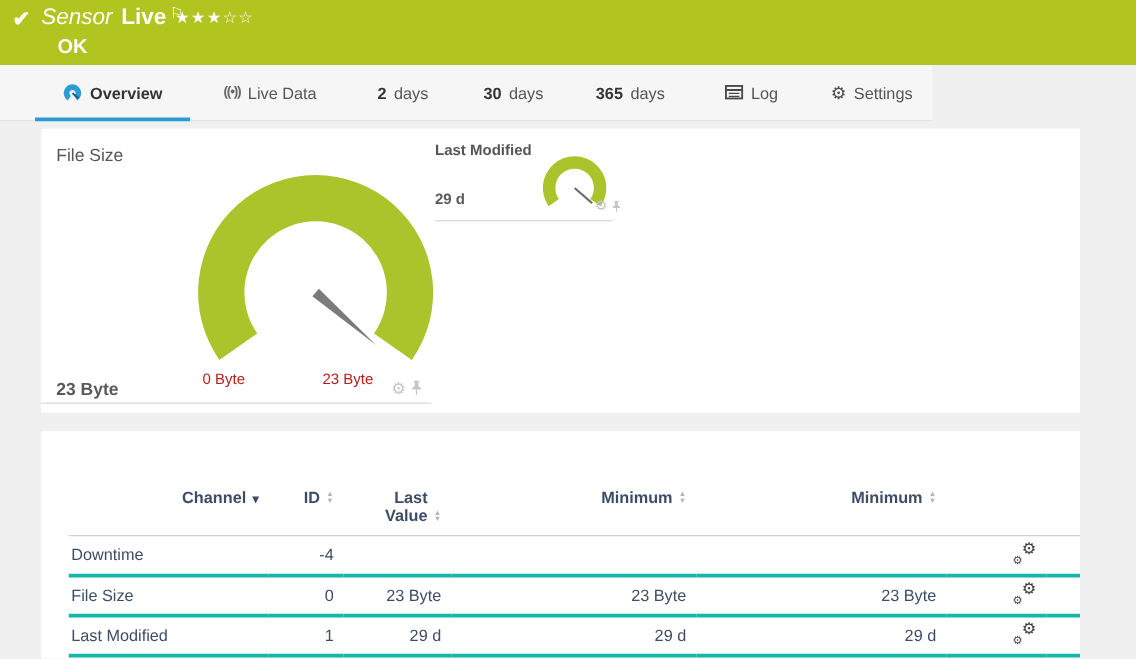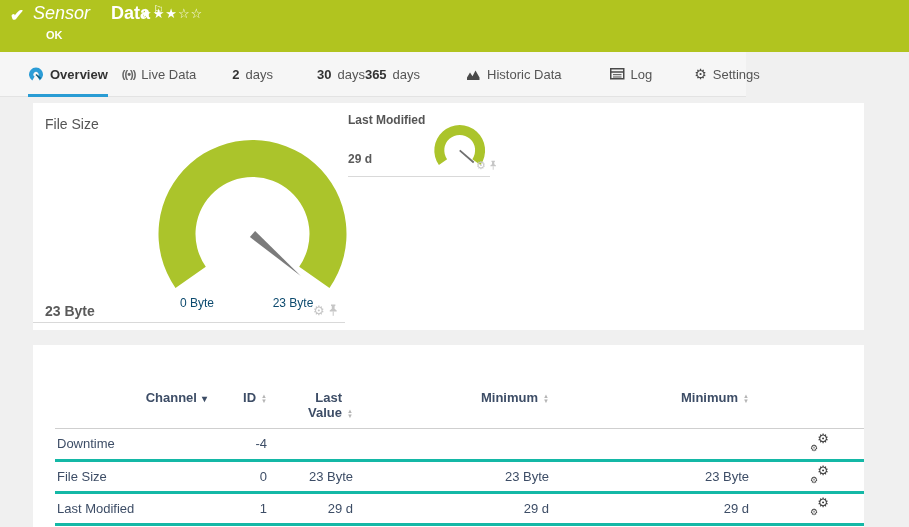--- a/index.html
+++ b/index.html
@@ -6,60 +6,60 @@
   body{
     width:909px;height:527px;overflow:hidden;position:relative;
     background:#f0f0f0;
     font-family:"Liberation Sans",sans-serif;
     -webkit-font-smoothing:antialiased;
   }
   
   .topbar{position:absolute;top:0;left:0;width:909px;height:52px;background:#b1c41f;color:#fff}
   .check{position:absolute;left:10px;top:5px;font-size:17px;font-weight:bold}
   .title-line{position:absolute;left:33px;top:3px;font-size:18px;white-space:nowrap}
-  .t-prefix{font-style:italic;margin-right:21px}
+  .t-prefix{font-style:italic;margin-right:7px}
   .t-name{font-weight:bold}
   .flag{font-size:12px;vertical-align:top;margin-left:3px;cursor:pointer}
   .stars{position:absolute;left:140px;top:6px;font-size:13px;letter-spacing:1px;cursor:pointer}
   .stars .dim{opacity:.95}
-  .status-ok{position:absolute;left:46px;top:29px;font-size:11px;font-weight:bold}
+  .status-ok{position:absolute;left:46px;top:29px;font-size:16px;font-weight:bold}
   
   .tabbar{position:absolute;top:52px;left:0;width:746px;height:45px;background:#f6f6f6;
     border-bottom:1px solid #e3e3e3;display:flex;align-items:stretch;padding-left:28px;box-sizing:border-box}
   .tab{display:flex;align-items:center;justify-content:center;gap:6px;font-size:13px;color:#555;
     position:relative;cursor:pointer;white-space:nowrap}
   .tab .tnum{font-weight:bold;color:#333}
   .tab.active .tlabel{font-weight:bold;color:#333}
   .tab.active::after{content:"";position:absolute;left:0;right:0;bottom:-1px;height:3px;background:#299cd4}
   .t0{width:124px}
   .t1{margin-left:14px;width:100px}
   .t2{margin-left:36px}
   .t3{margin-left:44px}
-  .t4{}
+  .t4{margin-left:42px}
   .t5{margin-left:46px}
   .t6{margin-left:48px}
   .t7{margin-left:42px}
   .ticon{display:inline-flex;align-items:center;color:#4a4a4a}
   .broadcast{font-size:11px;letter-spacing:-1px;color:#666;font-weight:bold}
   .gearglyph{font-size:14px;color:#4a4a4a;line-height:1}
   
   .card{position:absolute;left:33px;width:831px;background:#fff}
   .gauges-card{top:103px;height:227px}
   .table-card{top:345px;height:182px;overflow:hidden}
   
   .gb{position:absolute;}
   .gb-big{left:0;top:0;width:312px;height:227px}
   .gb-small{left:315px;top:0;width:150px;height:80px}
   .g-title{position:absolute;color:#555}
   .gb-big .g-title{left:12px;top:13px;font-size:14px}
   .gb-small .g-title{left:0px;top:10px;font-size:12px;font-weight:bold}
   .g-value{position:absolute;color:#5a5a5a;font-weight:bold}
   .gb-big .g-value{left:12px;top:200px;font-size:14px}
   .gb-small .g-value{left:0px;top:49px;font-size:12px}
-  .g-scale{position:absolute;top:193px;font-size:12px;color:#0c4a6e;width:70px;text-align:center}
+  .g-scale{position:absolute;top:193px;font-size:12px;color:#b91c1c;width:70px;}
   .g-scale.min{left:129px}
   .g-scale.max{left:225px}
   .g-tools{position:absolute;display:flex;align-items:center;gap:3px}
   .gb-big .g-tools{left:280px;top:201px}
   .gb-small .g-tools{left:128px;top:57px}
   .tool-gear{font-size:13px;color:#c6c6c6;line-height:1;cursor:pointer}
   .gb-small .tool-gear{font-size:11px}
   .g-sep{position:absolute;height:1px;background:#d9d9d9}
   .gb-big .g-sep{left:0;top:219px;width:312px}
   .gb-small .g-sep{left:0;top:73px;width:142px}
@@ -82,21 +82,21 @@
   .g-small-gear{position:absolute;left:0;bottom:-2px;font-size:9px;color:#3f3f3f}
 </style>
 </head>
 <body>
 
 <div>
 
   <header class="topbar">
     <span class="check">✔</span>
     <div class="title-line">
-      <span class="t-prefix">Sensor</span><span class="t-name">Data</span><span class="flag">⚐</span>
+      <span class="t-prefix">Sensor</span><span class="t-name">Live</span><span class="flag">⚐</span>
     </div>
     <span class="stars"><span>★★★</span><span class="dim">☆☆</span></span>
     <div class="status-ok">OK</div>
   </header>
 
   <nav class="tabbar">
     <div class="tab t0 active">
       <span class="ticon">
         <svg width="16" height="16" viewBox="0 0 16 16">
           <path d="M4.27 14.4 A7 7 0 1 1 11.73 14.4 L9.34 10.6 A2.5 2.5 0 1 0 6.66 10.6 Z" fill="#2b9cd6"></path>
@@ -113,28 +113,20 @@
       <span class="tnum">2</span>
       <span class="tlabel">days</span>
     </div>
     <div class="tab t3">
       <span class="tnum">30</span>
       <span class="tlabel">days</span>
     </div>
     <div class="tab t4">
       <span class="tnum">365</span>
       <span class="tlabel">days</span>
-    </div>
-    <div class="tab t5">
-      <span class="ticon">
-        <svg width="15" height="13" viewBox="0 0 15 13">
-          <path d="M1 12 V9.5 L4 4.5 L6.5 8.2 L9.5 2.5 L13.5 9.5 V12 Z" fill="#4a4a4a"></path>
-        </svg>
-      </span>
-      <span class="tlabel">Historic Data</span>
     </div>
     <div class="tab t6">
       <span class="ticon">
         <svg width="15" height="12" viewBox="0 0 15 12">
           <rect x="0.75" y="0.75" width="13" height="10" fill="none" stroke="#4a4a4a" stroke-width="1.5"></rect>
           <line x1="0.75" y1="4" x2="13.75" y2="4" stroke="#4a4a4a" stroke-width="1.5"></line>
           <line x1="3" y1="6.7" x2="11.5" y2="6.7" stroke="#4a4a4a" stroke-width="1"></line>
           <line x1="3" y1="9" x2="11.5" y2="9" stroke="#4a4a4a" stroke-width="1"></line>
         </svg>
       </span>

